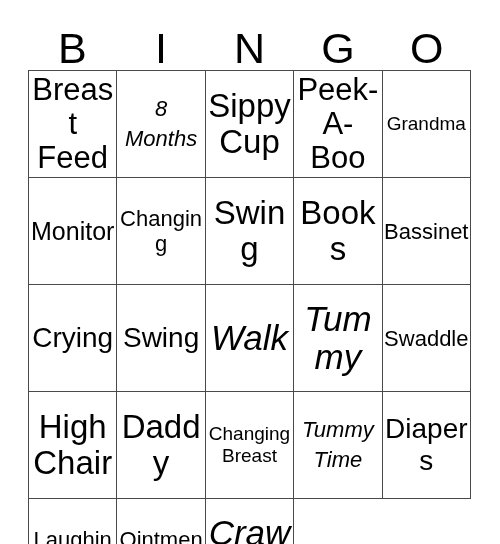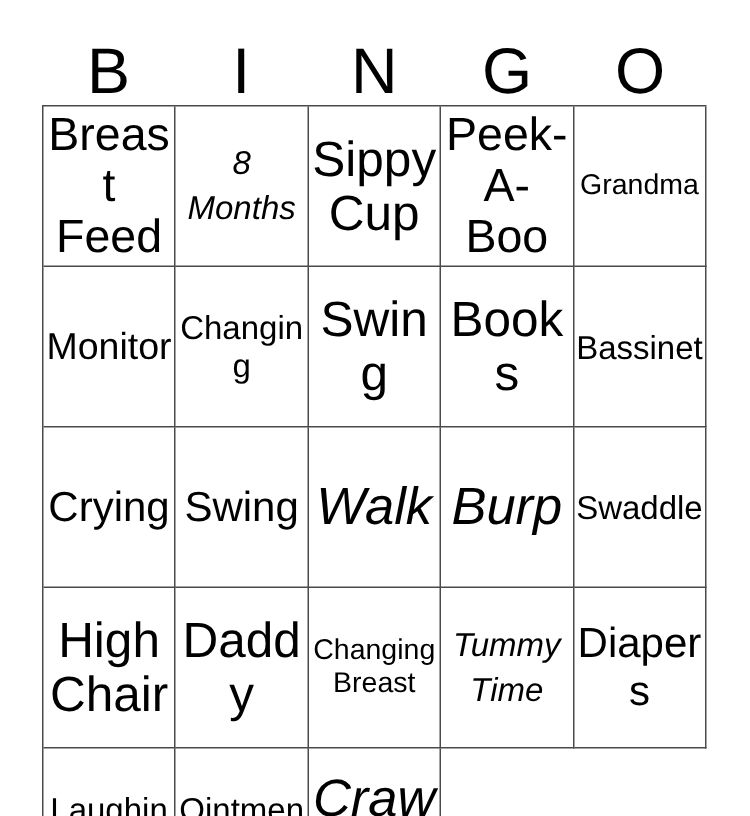--- a/index.html
+++ b/index.html
@@ -138,21 +138,21 @@
       <div class="cell">
         <span class="cell-text fs-ml">Crying</span>
       </div>
       <div class="cell">
         <span class="cell-text fs-ml">Swing</span>
       </div>
       <div class="cell">
         <span class="cell-text fs-xxl">Walk</span>
       </div>
       <div class="cell">
-        <span class="cell-text fs-xxl">Burp</span>
+        <span class="cell-text fs-xxl">Tummy</span>
       </div>
       <div class="cell">
         <span class="cell-text fs-s">Swaddle</span>
       </div>
       <div class="cell">
         <span class="cell-text fs-xl">High Chair</span>
       </div>
       <div class="cell">
         <span class="cell-text fs-xl">Daddy</span>
       </div>

